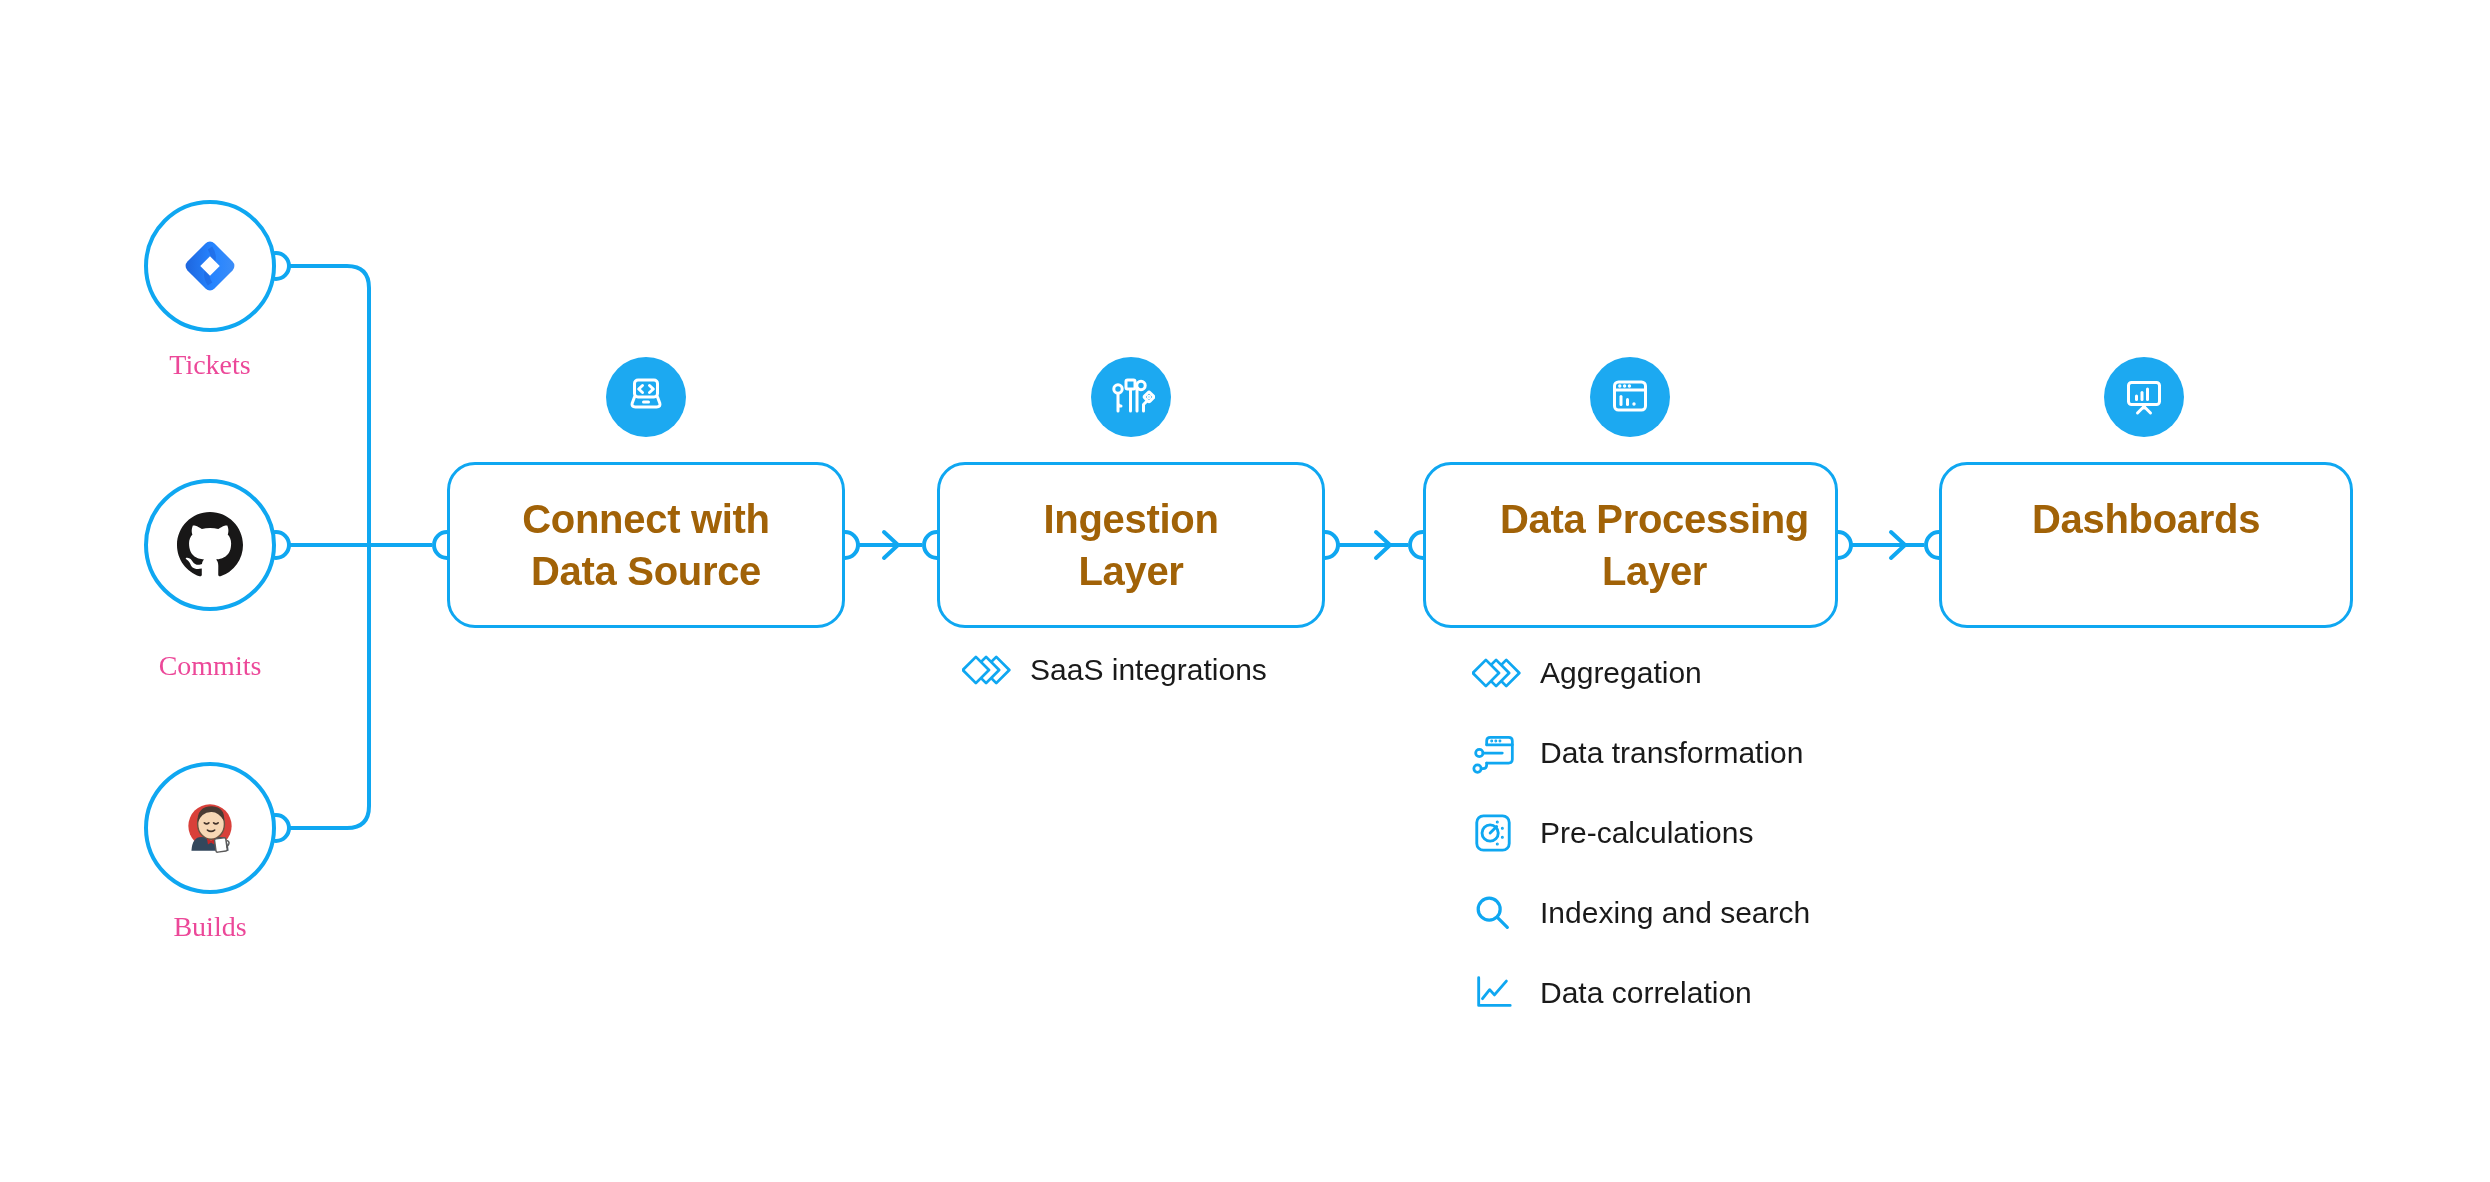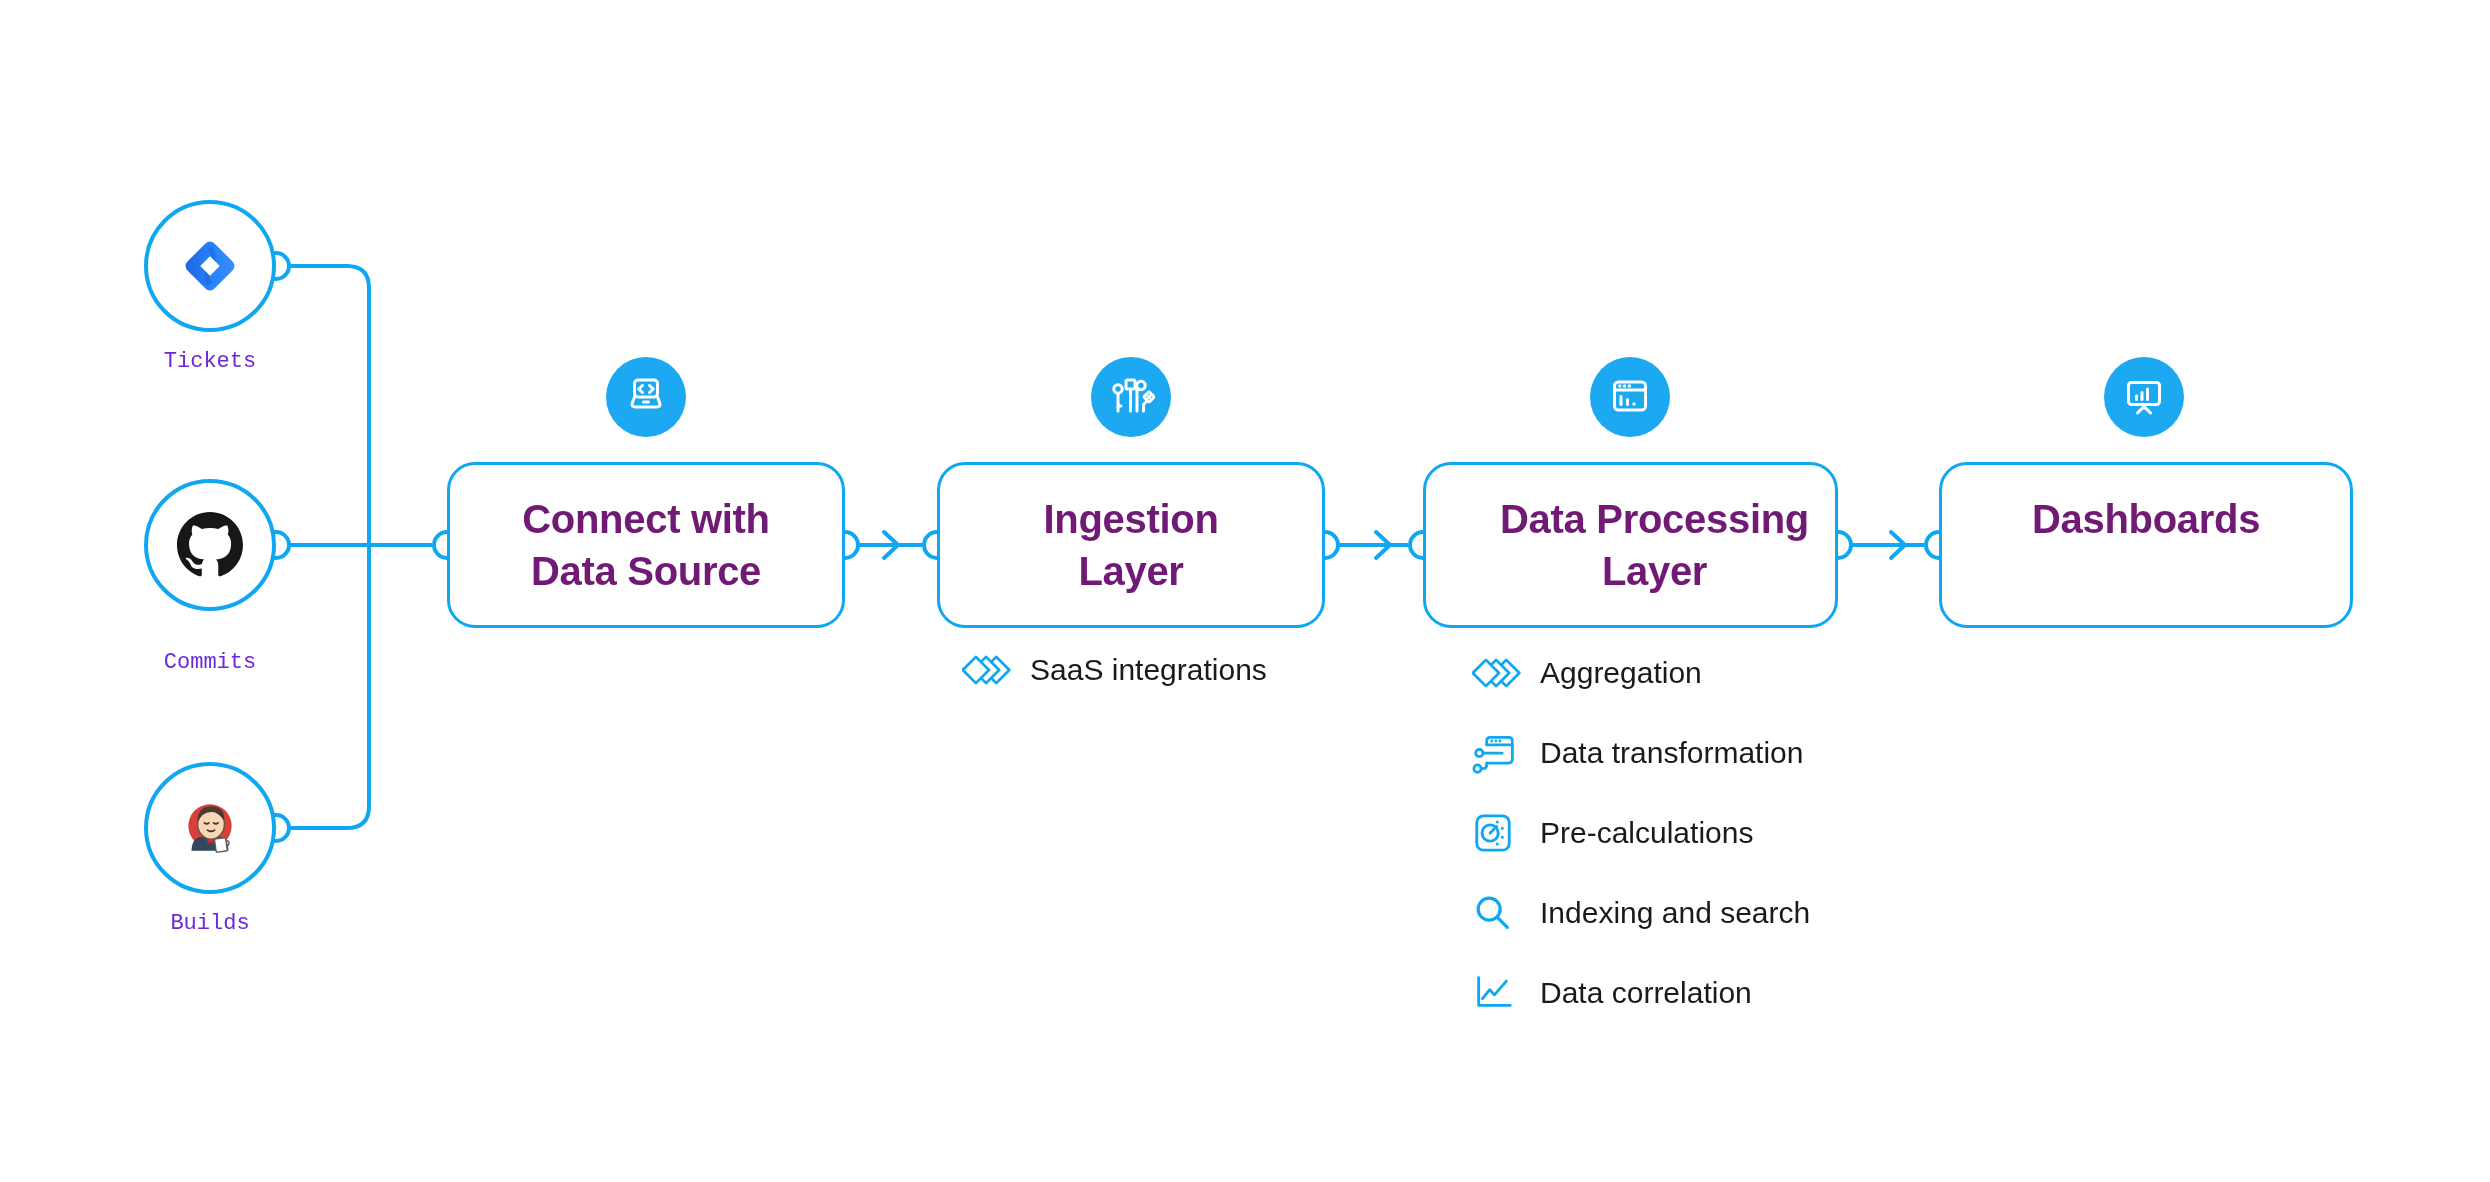--- a/index.html
+++ b/index.html
@@ -12,27 +12,27 @@
   }
   .wires{position:absolute;left:0;top:0;width:2490px;height:1182px;}
   .wire{fill:none;stroke:var(--accent,#0FA7F1);stroke-width:4;}
   .chev{fill:none;stroke:var(--accent,#0FA7F1);stroke-width:4;stroke-linecap:round;stroke-linejoin:round;}
   .dot{fill:#fff;stroke:var(--accent,#0FA7F1);stroke-width:4;}
 
   .source{position:absolute;width:132px;height:132px;border-radius:50%;
     border:4px solid var(--accent,#0FA7F1);background:#fff;box-sizing:border-box;
     display:flex;align-items:center;justify-content:center;}
   .source-label{position:absolute;width:240px;text-align:center;
-    font-family:Liberation Mono, monospace;font-size:22px;font-weight:500;color:#6d28d9;}
+    font-family:Liberation Serif, serif;font-size:28px;font-weight:500;color:#ec4899;}
 
   .stage-box{position:absolute;top:462px;height:166px;box-sizing:border-box;
     border:3px solid var(--accent,#0FA7F1);border-radius:28px;background:#fff;
     display:flex;flex-direction:column;align-items:center;justify-content:center;}
   .stage-line{min-height:52px;line-height:52px;font-size:40px;font-weight:700;
-    color:#701a75;letter-spacing:-0.3px;white-space:nowrap;}
+    color:#a16207;letter-spacing:-0.3px;white-space:nowrap;}
 
   .badge{position:absolute;top:357px;width:80px;height:80px;border-radius:50%;
     background:var(--badge,#1CA9F1);display:flex;align-items:center;justify-content:center;}
   .badge svg{display:block;}
 
   .feature-list{position:absolute;display:flex;flex-direction:column;}
   .feature-row{height:72px;display:flex;align-items:center;}
   .feature-icon{width:54px;display:flex;align-items:center;justify-content:flex-start;color:var(--accent,#0FA7F1);flex:none;}
   .feature-label{margin-left:14px;font-size:30px;font-weight:400;color:#1a1a1a;white-space:nowrap;}
 </style>

